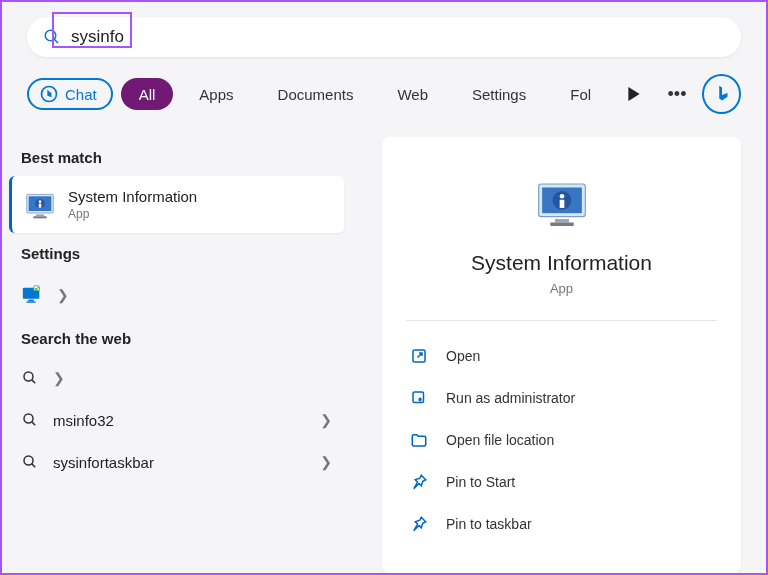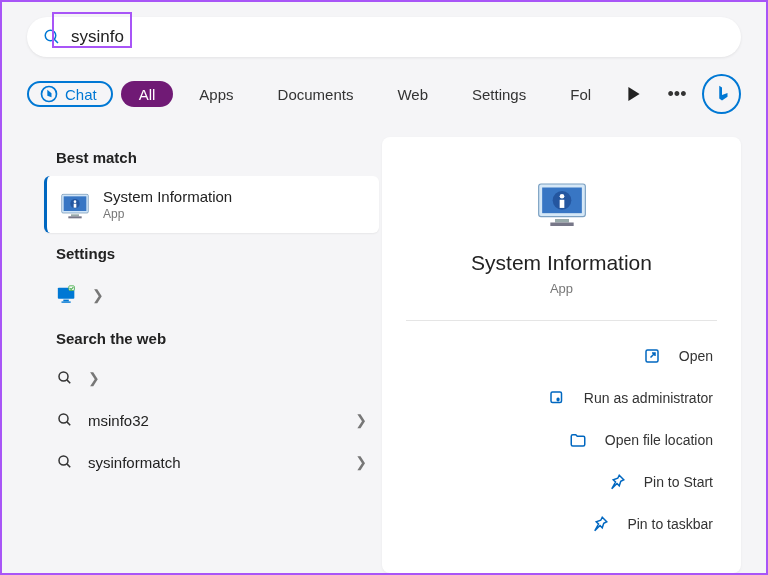--- a/index.html
+++ b/index.html
@@ -6,48 +6,48 @@
 body { width: 768px; height: 575px; background: #f5f5f7; border: 2px solid #a855f7; overflow: hidden; position: relative; }
 
 
 .search-bar { position: absolute; top: 15px; left: 25px; right: 25px; height: 40px; background: #fff; border-radius: 20px; display: flex; align-items: center; padding: 0 16px; box-shadow: 0 1px 3px rgba(0,0,0,0.08); }
 .search-icon { width: 18px; height: 18px; margin-right: 10px; }
 .search-input { border: none; outline: none; font-size: 17px; flex: 1; color: #222; background: transparent; }
 .highlight-box { position: absolute; top: 10px; left: 50px; width: 80px; height: 36px; border: 2px solid #a855f7; pointer-events: none; z-index: 10; }
 
 
 .tabs-row { position: absolute; top: 72px; left: 25px; right: 25px; display: flex; align-items: center; gap: 8px; }
-.tab { height: 26px; padding: 0 18px; border-radius: 20px; display: flex; align-items: center; justify-content: center; font-size: 15px; color: #333; cursor: pointer; background: transparent; border: none; white-space: nowrap; }
+.tab { height: 32px; padding: 0 18px; border-radius: 20px; display: flex; align-items: center; justify-content: center; font-size: 15px; color: #333; cursor: pointer; background: transparent; border: none; white-space: nowrap; }
 .tab.chat { border: 2px solid #0078d4; color: #0078d4; font-weight: 500; gap: 6px; padding: 0 14px 0 10px; }
 .tab.active { background: #701a75; color: #fff; font-weight: 500; }
 .play-btn { width: 36px; height: 36px; display: flex; align-items: center; justify-content: center; cursor: pointer; }
 .more-btn { width: 36px; height: 36px; display: flex; align-items: center; justify-content: center; cursor: pointer; font-size: 18px; color: #333; }
 .bing-badge { width: 40px; height: 40px; border: 2px solid #0078d4; border-radius: 50%; display: flex; align-items: center; justify-content: center; margin-left: auto; }
 
 
-.left-col { position: absolute; top: 135px; left: 42px; width: 335px; }
+.left-col { position: absolute; top: 135px; left: 7px; width: 335px; }
 .section-title { font-size: 15px; font-weight: 600; color: #222; margin: 12px 0 10px 12px; }
 .best-match-card { background: #fff; border-radius: 6px; padding: 12px; display: flex; align-items: center; gap: 12px; position: relative; border-left: 3px solid #0067c0; margin-left: 0; box-shadow: 0 1px 2px rgba(0,0,0,0.06); }
 .monitor-icon-sm { width: 32px; height: 32px; }
 .result-title { font-size: 15px; color: #222; }
 .result-sub { font-size: 12px; color: #777; margin-top: 2px; }
 
 .setting-row, .web-row { display: flex; align-items: center; padding: 12px 12px; cursor: pointer; border-radius: 4px; gap: 14px; }
 .row-label { font-size: 15px; color: #222; flex: 1; }
 .row-label .sub { color: #888; font-size: 14px; }
 .chevron { color: #777; font-size: 14px; }
 .search-glyph { width: 18px; height: 18px; }
 
 
 .right-panel { position: absolute; top: 135px; left: 380px; right: 25px; bottom: 0; background: #fff; border-radius: 8px; padding: 30px 24px 0 24px; box-shadow: 0 1px 3px rgba(0,0,0,0.05); }
 .app-icon-lg { width: 56px; height: 56px; margin: 10px auto 18px; display: block; }
 .app-title { font-size: 21px; text-align: center; color: #222; }
 .app-type { font-size: 13px; text-align: center; color: #777; margin-top: 6px; margin-bottom: 24px; }
 .divider { height: 1px; background: #e5e5e5; margin: 0 0 14px 0; }
-.action-row { display: flex; align-items: center; gap: 18px; padding: 12px 4px; cursor: pointer; border-radius: 4px; justify-content: flex-end; }
+.action-row { display: flex; align-items: center; gap: 18px; padding: 12px 4px; cursor: pointer; border-radius: 4px; }
 .action-icon { width: 18px; height: 18px; color: #0067c0; flex-shrink: 0; }
 .action-label { font-size: 14px; color: #333; }
 
 strong { font-weight: 400; }
 </style>
 </head>
 <body>
 
 <div class="highlight-box"></div>
 
@@ -148,21 +148,21 @@
       </svg>
     <div class="row-label"><strong>msinfo32</strong></div>
     <span class="chevron">❯</span>
   </div>
 
   <div class="web-row">
     <svg class="search-glyph" viewBox="0 0 24 24" fill="none" stroke="#333" stroke-width="2">
         <circle cx="10" cy="10" r="6"></circle>
         <line x1="19" y1="19" x2="14.5" y2="14.5"></line>
       </svg>
-    <div class="row-label"><span>sysinfor</span><strong>match</strong></div>
+    <div class="row-label"><span>sysinfor</span><strong>taskbar</strong></div>
     <span class="chevron">❯</span>
   </div>
 </div>
 
 <div class="right-panel">
   <svg class="app-icon-lg" viewBox="0 0 48 48">
     <rect x="4" y="6" width="40" height="28" rx="2" fill="#d6e8f7" stroke="#7ba0c2"></rect>
     <rect x="7" y="9" width="34" height="22" fill="#3876c4"></rect>
     <circle cx="24" cy="20" r="8" fill="#2456a0"></circle>
     <circle cx="24" cy="16.5" r="2" fill="#fff"></circle>

